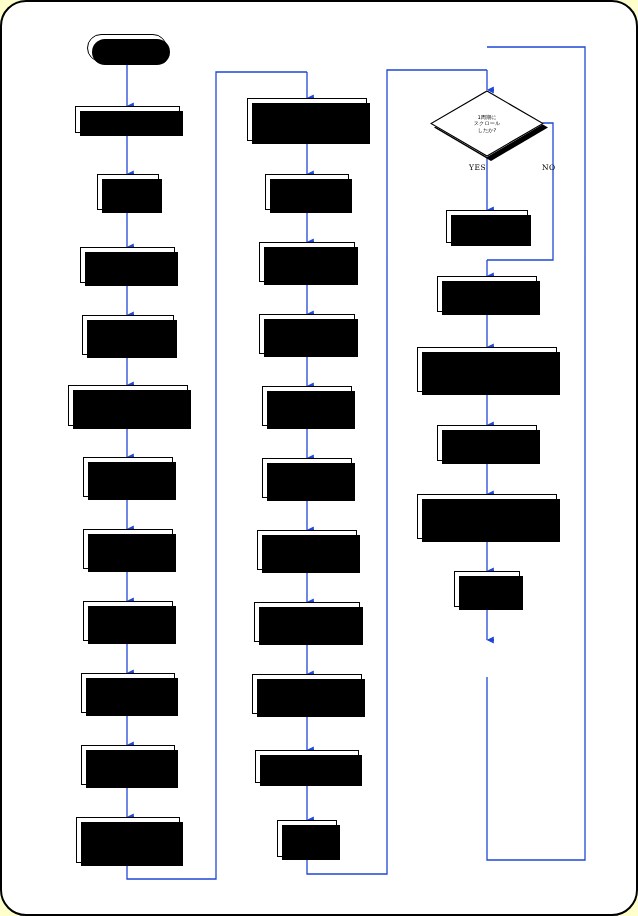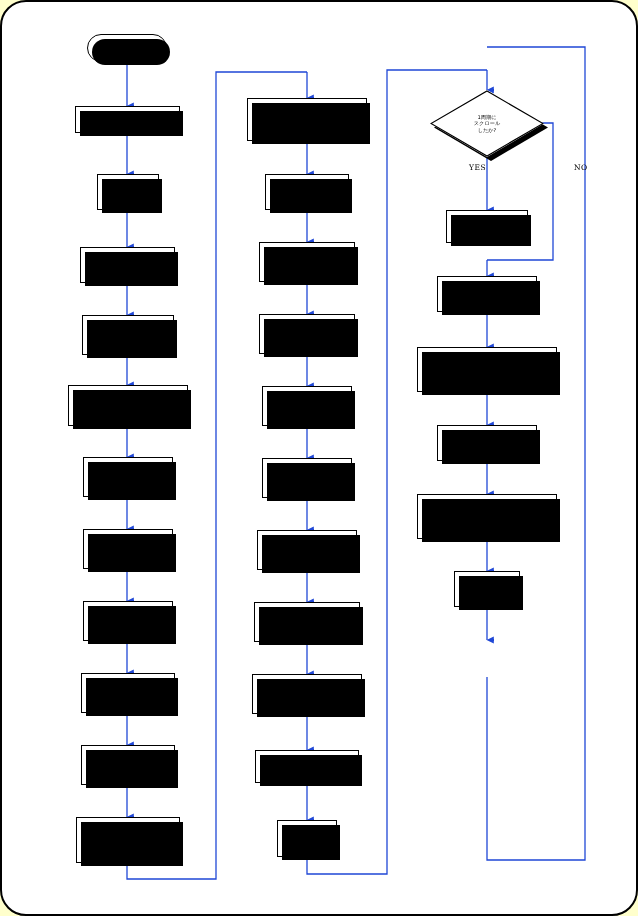--- a/index.html
+++ b/index.html
@@ -279,21 +279,21 @@
     <span class="dia-face"></span>
     <svg class="dia-outline" viewBox="0 0 114 67" preserveAspectRatio="none">
       <polygon points="57,1 113,33.5 57,66 1,33.5" fill="none" stroke="#000" stroke-width="1.2"></polygon>
     </svg>
     <span class="dia-label">1周期に
 スクロール
 したか?</span>
   </div>
 
   <span class="branch-label" style="left:467px;top:161px;">YES</span>
-  <span class="branch-label" style="left:572px;top:161px;">NO</span>
+  <span class="branch-label" style="left:540px;top:161px;">NO</span>
 
   <div class="node proc" style="left:444px;top:208px;width:82px;height:33px;">
     <span class="shadow"></span>
     <span>透明イネーブル
 の設定</span>
   </div>
 
   <div class="node proc" style="left:435px;top:274px;width:100px;height:36px;">
     <span class="shadow"></span>
     <span>スクロール画面1の

